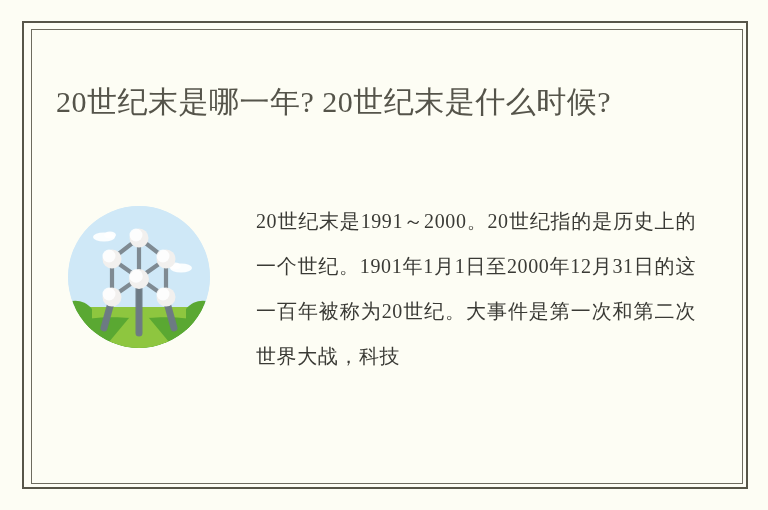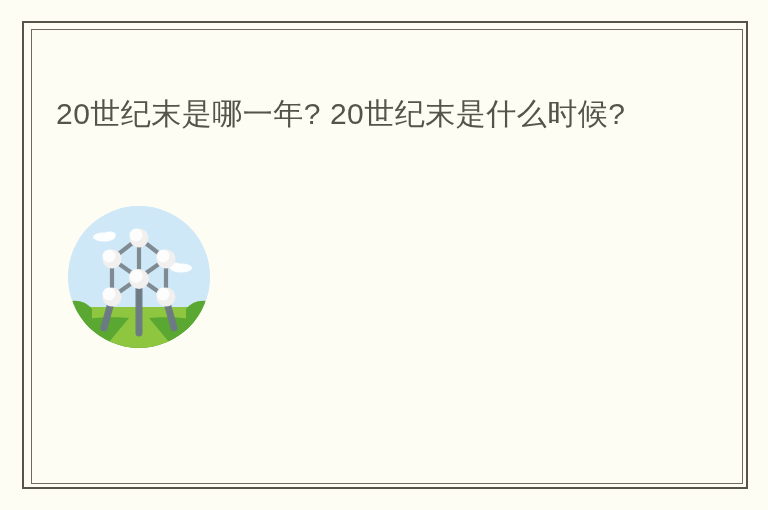--- a/index.html
+++ b/index.html
@@ -48,23 +48,23 @@
     top: 29px;
     width: 712px;
     height: 455px;
     box-sizing: border-box;
   }
 
   
   .article-title {
     position: absolute;
     left: 25px;
-    top: 42px;
+    top: 30px;
     width: 660px;
-    font-family: Liberation Sans, sans-serif;
+    font-family: Liberation Serif, serif;
     font-size: 30px;
     line-height: 46px;
     color: #55544a;
     letter-spacing: 0.5px;
     font-weight: 400;
     white-space: pre-wrap;
   }
 
   
   .body-area {
@@ -185,16 +185,17 @@
               <circle cx="68" cy="70" r="6.8" fill="#ffffff" opacity="0.85"></circle>
               <circle cx="44" cy="91" r="9.5" fill="#f2f0ee"></circle>
               <circle cx="41" cy="88" r="6.5" fill="#ffffff" opacity="0.85"></circle>
               <circle cx="98" cy="91" r="9.5" fill="#f2f0ee"></circle>
               <circle cx="95" cy="88" r="6.5" fill="#ffffff" opacity="0.85"></circle>
             </g>
           </g>
         </svg>
       </div>
 
+      <div class="article-text">20世纪末是1991～2000。20世纪指的是历史上的一个世纪。1901年1月1日至2000年12月31日的这一百年被称为20世纪。大事件是第一次和第二次世界大战，科技</div>
 
     </div>
   </div>
 </div>
 
 </body></html>

